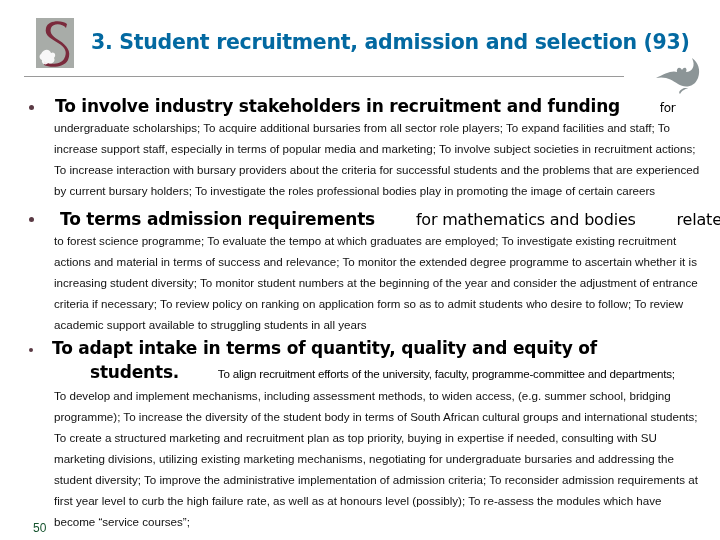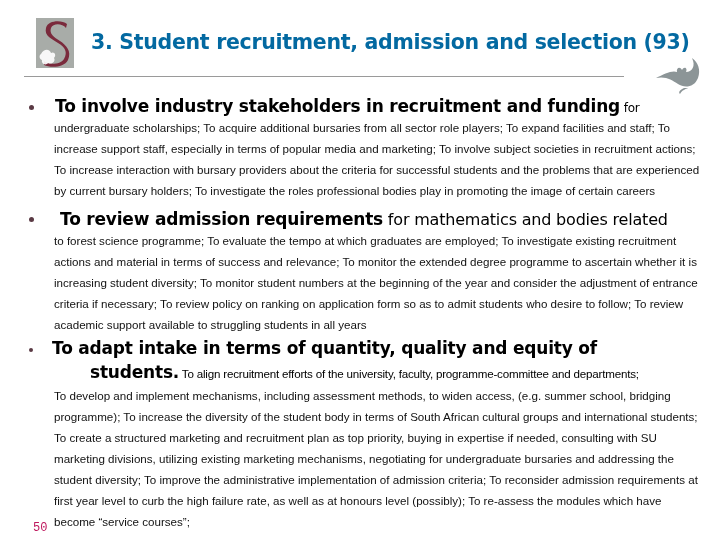--- a/index.html
+++ b/index.html
@@ -24,27 +24,27 @@
   .bullet {
     position: absolute; left: 0; width: 720px;
   }
   .dot {
     position: absolute; left: 29px; width: 5px; height: 5px; border-radius: 50%; background: #5a3a44;
   }
   .head {
     position: absolute; white-space: nowrap;
     font-family: "DejaVu Sans", sans-serif; font-weight: bold; font-size: 17px; letter-spacing: -0.2px;
   }
-  .head .tail { font-weight: normal; }
+  .head .tail { font-weight: normal; padding-left: 36px; }
   .body-text {
     position: absolute; left: 54px; width: 648px;
     font-family: "Liberation Sans", sans-serif; font-size: 11.6px; line-height: 21px; color: #111;
   }
   .page-number {
-    position: absolute; left: 33px; top: 521px; font-family: Liberation Mono, monospace; font-size: 12px; color: #be185d;
+    position: absolute; left: 33px; top: 521px; font-family: Liberation Sans, sans-serif; font-size: 12px; color: #14532d;
   }
 </style>
 </head>
 <body>
 
 <div class="logo">
   <svg width="38" height="50" viewBox="0 0 38 50">
     <rect x="0" y="0" width="38" height="50" fill="#a8aca8"></rect>
     <path d="M31 6 C 26 2, 12 2, 10 10 C 8 18, 16 21, 22 25 C 29 29, 32 34, 28 41 C 24 47, 12 47, 8 43 L 8 47 C 14 50, 28 50, 32 42 C 36 33, 30 27, 24 23 C 18 19, 13 16, 15 10 C 17 5, 26 5, 30 10 Z" fill="#7a2a3c"></path>
     <path d="M5 36 C 8 30, 14 31, 15 35 C 18 33, 21 37, 18 40 C 20 43, 16 47, 12 45 C 10 48, 5 46, 6 42 C 3 41, 3 37, 5 36 Z" fill="#ffffff" opacity="0.9"></path>
@@ -65,21 +65,21 @@
   <div class="dot" style="top:105px"></div>
   <div class="head" style="left:55px; top:96px;">
     <span>To involve industry stakeholders in recruitment and funding</span><span class="tail" style="font-size:12px;"> for</span>
   </div>
   <div class="body-text" style="top:117px;">undergraduate scholarships; To acquire additional bursaries from all sector role players; To expand facilities and staff; To increase support staff, especially in terms of popular media and marketing; To involve subject societies in recruitment actions; To increase interaction with bursary providers about the criteria for successful students and the problems that are experienced by current bursary holders; To investigate the roles professional bodies play in promoting the image of certain careers</div>
 </div>
 
 <div class="bullet">
   <div class="dot" style="top:217px"></div>
   <div class="head" style="left:60px; top:209px;">
-    <span>To review admission requirements</span><span class="tail" style="font-size:16px;"> for mathematics and bodies</span><span class="tail" style="font-size:16px;text-align:right;"> related</span>
+    <span>To terms admission requirements</span><span class="tail" style="font-size:16px;"> for mathematics and bodies</span><span class="tail" style="font-size:16px;text-align:right;"> related</span>
   </div>
   <div class="body-text" style="top:230px;">to forest science programme; To evaluate the tempo at which graduates are employed; To investigate existing recruitment actions and material in terms of success and relevance; To monitor the extended degree programme to ascertain whether it is increasing student diversity; To monitor student numbers at the beginning of the year and consider the adjustment of entrance criteria if necessary; To review policy on ranking on application form so as to admit students who desire to follow; To review academic support available to struggling students in all years</div>
 </div>
 
 <div class="bullet">
   <div class="dot" style="top:348px; width:4px; height:4px;"></div>
   <div class="head" style="left:52px; top:338px;">To adapt intake in terms of quantity, quality and equity of</div>
   <div class="head" style="left:54px; top:362px;margin-left:36px;">
     <span>students.</span><span class="tail" style="font-size:11.6px; font-family:'Liberation Sans', sans-serif;"> To align recruitment efforts of the university, faculty, programme-committee and departments;</span>
   </div>

